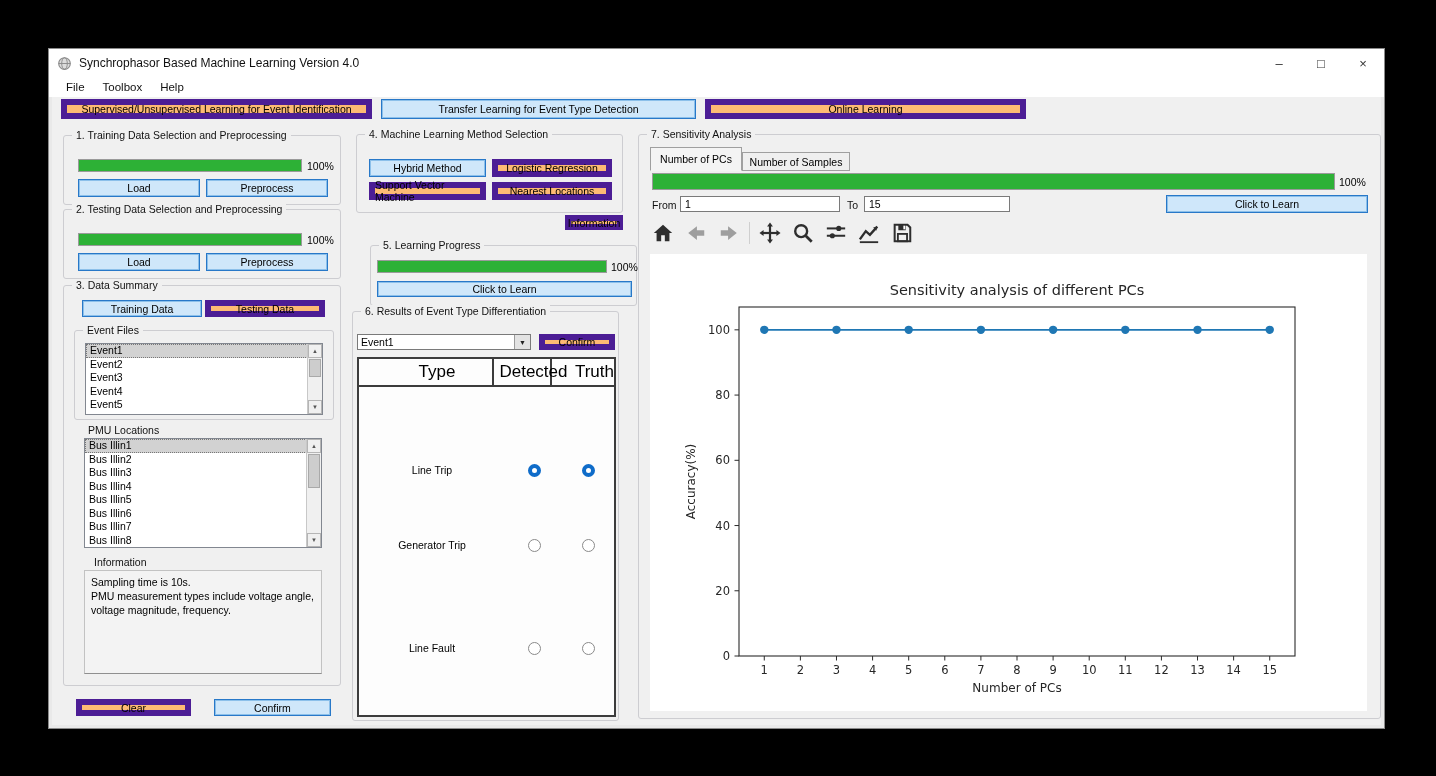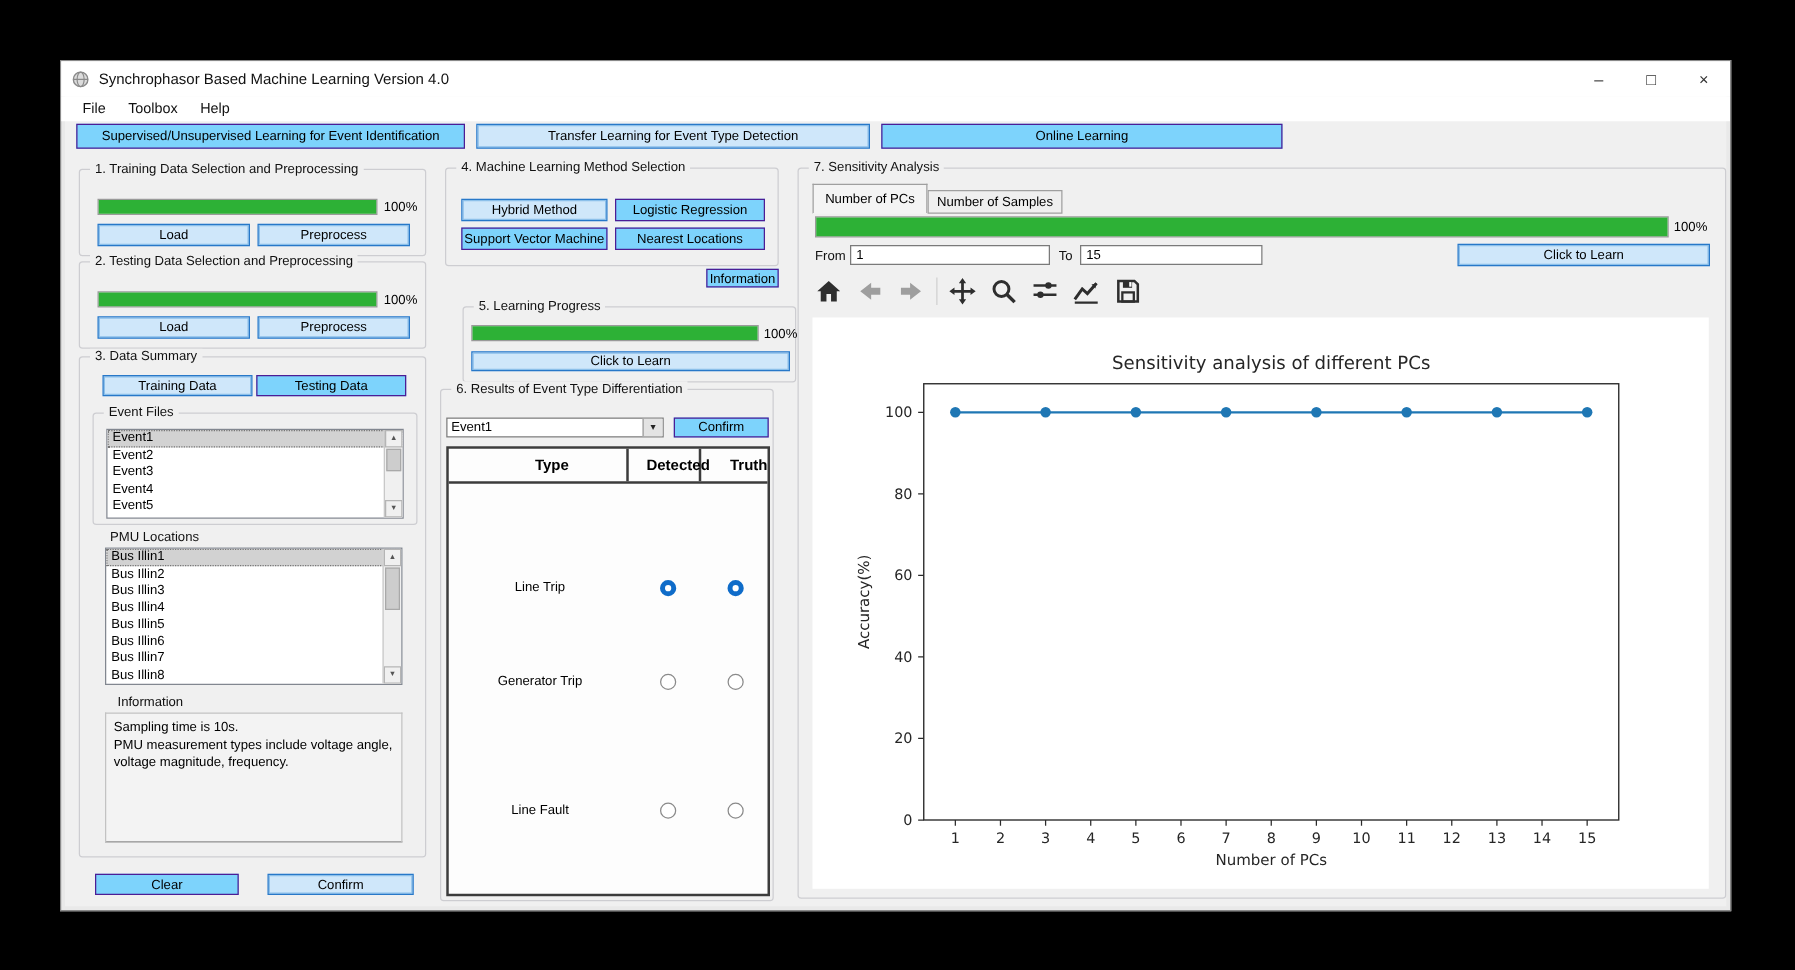--- a/index.html
+++ b/index.html
@@ -14,21 +14,21 @@
   .win-controls { margin-left:auto; display:flex; height:100%; }
   .win-btn { width:42px; height:100%; display:flex; align-items:center; justify-content:center;
              font-size:13px; color:#333; }
   
   .menubar { position:absolute; left:0; top:28px; width:100%; height:20px; background:#fff;
              display:flex; align-items:center; padding-left:8px; gap:0; }
   .menu-item { font-size:11.5px; color:#111; padding:2px 9px; }
   .content { position:absolute; left:0; top:48px; right:0; bottom:0; }
   
   .btn { position:absolute; display:flex; align-items:center; justify-content:center;
-         font-size:10.5px; color:#000; background:#7dd3fc; border:1px solid #4c1d95; cursor:default; }
+         font-size:10.5px; color:#000; background:#fdba74; border:6px solid #4c1d95; cursor:default; }
   .btn.blue { background:#cfe7fa; border:1px solid #2878c8; box-shadow:0 0 0 1px #8cc0ea inset; }
   .btn.tabbtn { font-size:10.5px; }
   
   .groupbox { position:absolute; border:1px solid #cdcdd1; border-radius:3px; }
   .glabel { position:absolute; top:-7px; left:8px; background:#f0f0f0; padding:0 4px;
             font-size:10.5px; color:#111; white-space:nowrap; }
   
   .pbar { position:absolute; background:#fff; border:1px solid #9a9a9a; }
   .pfill { height:100%; background:#2db136; }
   .pct { position:absolute; font-size:10.5px; color:#000; }
@@ -41,22 +41,22 @@
           border-left:1px solid #c8c8c8; }
   .sarr { position:absolute; left:0; width:100%; height:14px; background:#f0f0f0; border:1px solid #b5b5b5;
           font-size:6px; color:#555; display:flex; align-items:center; justify-content:center; }
   .sthumb { position:absolute; left:1px; width:12px; background:#cdcdcd; border:1px solid #a9a9a9; }
   .sublabel { position:absolute; font-size:10.5px; color:#111; }
   .infobox { position:absolute; background:#f3f3f3; border:1px solid #c2c2c2; border-bottom:1px solid #8f8f8f;
              font-size:10.5px; color:#000; padding:4px 6px; white-space:pre-line; line-height:14px; }
   
   .rtable { position:absolute; background:#fdfdfd; border:2px solid #3c3c3c; }
   .rhead { display:flex; border-bottom:2px solid #3c3c3c; height:28px; }
-  .rhead .hcell { display:flex; align-items:center; justify-content:center; font-weight:bold;
-                  font-size:12px; border-right:2px solid #3c3c3c;padding-left:23px; }
+  .rhead .hcell { display:flex; align-items:center; justify-content:center; font-weight:normal;
+                  font-size:17px; border-right:2px solid #3c3c3c;padding-left:23px; }
   .rhead .hcell:last-child { border-right:none; }
   .rbody-row { position:absolute; width:100%; height:110px; display:flex; align-items:center; }
   .rtype { width:146px; text-align:center; font-size:10.5px; }
   .rcell { width:58px; display:flex; justify-content:center; }
   .rcell.truthc { width:51px; }
   .radio { width:13px; height:13px; border-radius:50%; border:1.5px solid #8a8a8a; background:#fff; }
   .radio.checked { border:4px solid #0f6cc9; }
   
   .combo { position:absolute; background:#fff; border:1px solid #7a7a7a; display:flex; }
   .combo .cval { flex:1; font-size:10.5px; padding:1px 3px; line-height:12px; }

